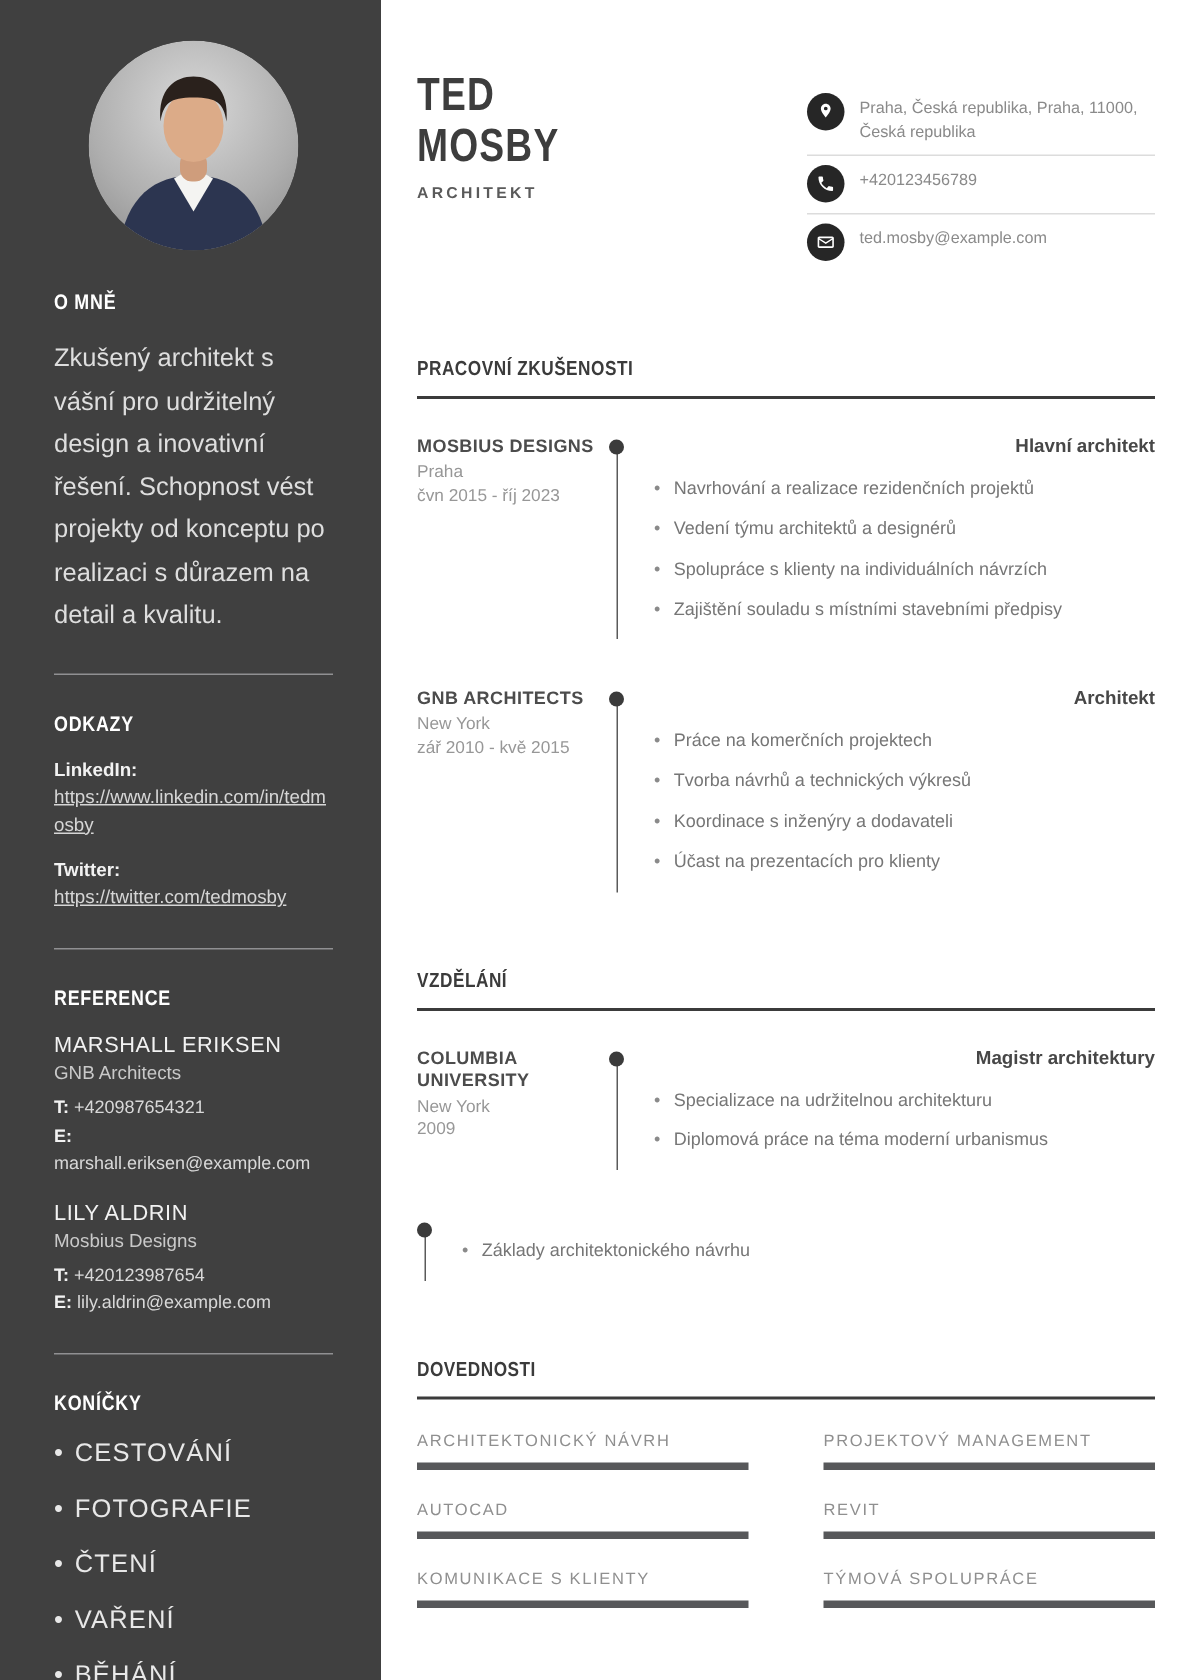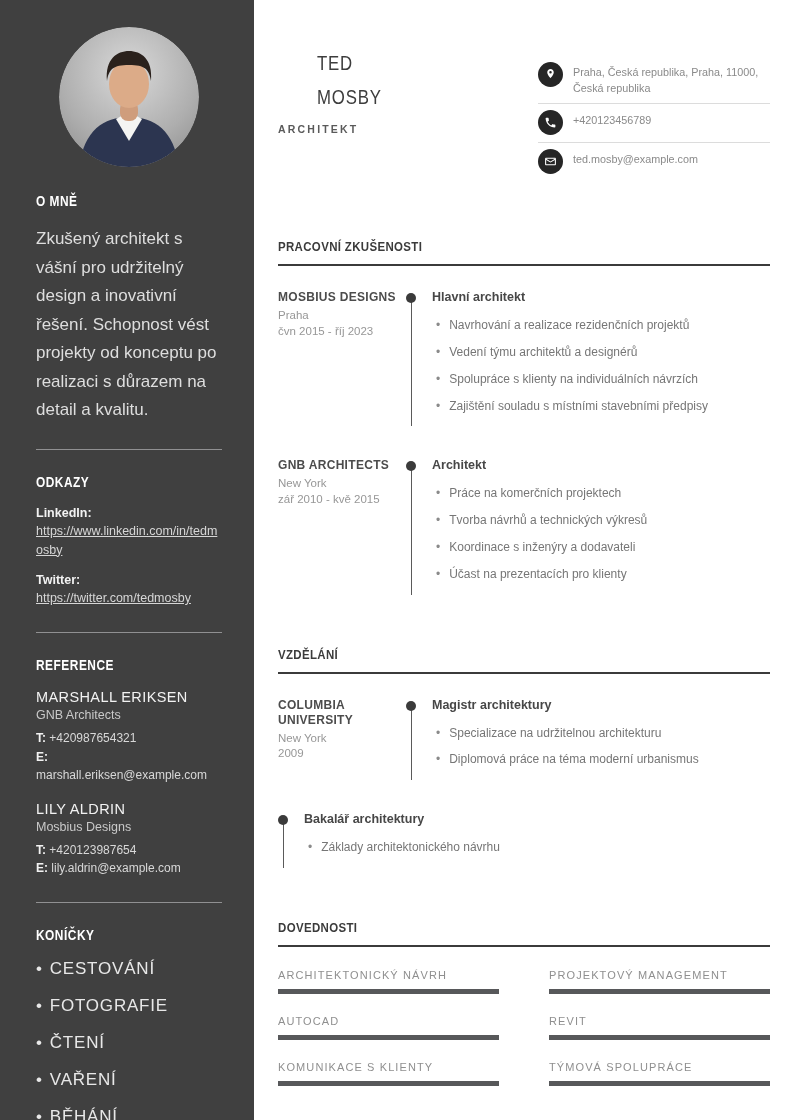--- a/index.html
+++ b/index.html
@@ -20,21 +20,21 @@
   .ref-name { font-size:14.5px; color:#f2f2f2; letter-spacing:.4px; margin-bottom:3px; }
   .ref-company { font-size:12.5px; color:#c9c9c9; margin-bottom:7px; }
   .ref-line { font-size:12px; color:#d8d8d8; line-height:1.55; }
   .ref-line b { color:#f2f2f2; }
   .hobby { font-size:17px; color:#e8e8e8; letter-spacing:.8px; margin-bottom:17px; }
   .hobby::before { content:"•"; margin-right:7px; color:#e8e8e8; }
 
   
   .main { flex:1; padding:46px 24px 0 24px; }
   .head-row { display:flex; align-items:flex-start; }
-  .name { font-size:21px; line-height:34px; font-weight:400; color:#3d3d3d; letter-spacing:1px;margin-left:39px; }
+  .name { font-size:31px; line-height:34px; font-weight:700; color:#3d3d3d; letter-spacing:1px; }
   .name div{ transform:scaleX(.8); transform-origin:0 50%; white-space:nowrap; }
   .role { font-size:10.5px; font-weight:700; color:#5a5a5a; letter-spacing:2.2px; margin-top:9px; }
   .contacts { margin-left:auto; width:232px; margin-top:10px; }
   .c-row { display:flex; align-items:flex-start; padding:6px 0 7px 0; border-bottom:1px solid #dcdcdc; }
   .c-row:last-child { border-bottom:none; }
   .c-ico { width:25px; height:25px; border-radius:50%; background:#262626; flex-shrink:0; display:flex; align-items:center; justify-content:center; margin-right:10px; }
   .c-ico svg { width:13px; height:13px; }
   .c-text { font-size:10.8px; color:#8a8a8a; line-height:1.45; padding-top:3px; }
 
   .section { margin-top:52px; }
@@ -44,21 +44,21 @@
   .sec-body { margin-top:24px; }
 
   .entry { display:flex; }
   .entry.gap { padding-bottom:34px; }
   .e-left { width:128px; flex-shrink:0; padding-right:8px; }
   .e-company { font-size:12px; font-weight:700; color:#4c4c4c; letter-spacing:.3px; line-height:1.25; margin-bottom:3px; }
   .e-muted { font-size:11.5px; color:#979797; line-height:1.35; }
   .tl { width:26px; flex-shrink:0; position:relative; }
   .tl::before { content:""; position:absolute; left:4.5px; top:8px; bottom:-2px; width:1.5px; background:#5a5a5a; }
   .tl-dot { position:absolute; left:0; top:3px; width:10px; height:10px; border-radius:50%; background:#3b3b3b; }
-  .e-right { flex:1; }
+  .e-right { flex:1;text-align:right; }
   .e-pos { font-size:12.5px; font-weight:700; color:#474747; }
   .e-bullets { margin-top:13px; }
   .e-bullets .bi { font-size:12px; color:#767676; line-height:1.4; margin-bottom:10px; display:flex; }
   .e-bullets .bi::before { content:"•"; color:#8a8a8a; margin-right:9px; margin-left:4px; }
 
   .grid2 { display:grid; grid-template-columns:1fr 1fr; column-gap:50px; margin-top:22px; }
   .bar-item { margin-bottom:21px; }
   .bar-label { font-size:11px; color:#8f8f8f; letter-spacing:1.1px; margin-bottom:8px; }
   .bar-track { height:5px; background:#e9e9e9; width:100%; }
   .bar-fill { height:5px; background:#57585a; }
@@ -247,21 +247,20 @@
               <div class="bi">Diplomová práce na téma moderní urbanismus</div>
             </div>
           </div>
         </div>
 
         <div class="entry">
           <div class="tl">
               <span class="tl-dot"></span>
             </div>
           <div class="e-right">
-            <div class="e-pos">Bakalář architektury</div>
             <div class="e-bullets">
               <div class="bi">Základy architektonického návrhu</div>
             </div>
           </div>
         </div>
       </div>
     </section>
 
     <section class="section">
       <div class="sec-head"><span>DOVEDNOSTI</span></div>

